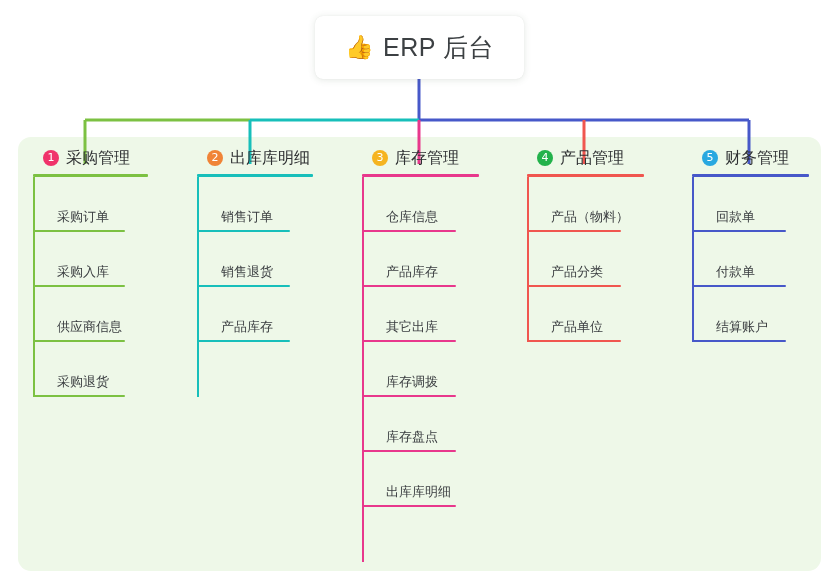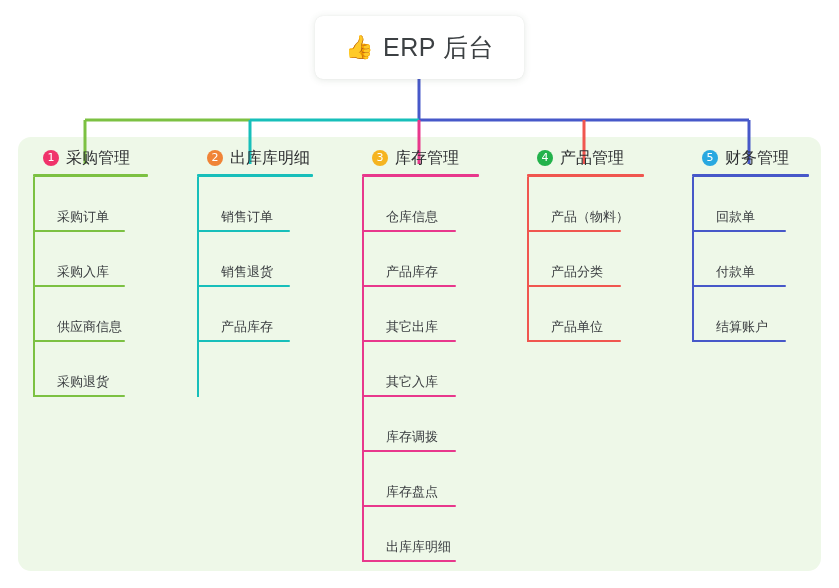--- a/index.html
+++ b/index.html
@@ -152,24 +152,20 @@
           </div>
           <div class="item">
             <span class="item-label">产品库存</span>
             <div class="item-rule" style="background: rgb(232, 56, 140); width: 94px;"></div>
           </div>
           <div class="item">
             <span class="item-label">其它出库</span>
             <div class="item-rule" style="background: rgb(232, 56, 140); width: 94px;"></div>
           </div>
           <div class="item">
-            <span class="item-label">其它入库</span>
-            <div class="item-rule" style="background: rgb(232, 56, 140); width: 94px;"></div>
-          </div>
-          <div class="item">
             <span class="item-label">库存调拨</span>
             <div class="item-rule" style="background: rgb(232, 56, 140); width: 94px;"></div>
           </div>
           <div class="item">
             <span class="item-label">库存盘点</span>
             <div class="item-rule" style="background: rgb(232, 56, 140); width: 94px;"></div>
           </div>
           <div class="item">
             <span class="item-label">出库库明细</span>
             <div class="item-rule" style="background: rgb(232, 56, 140); width: 94px;"></div>

